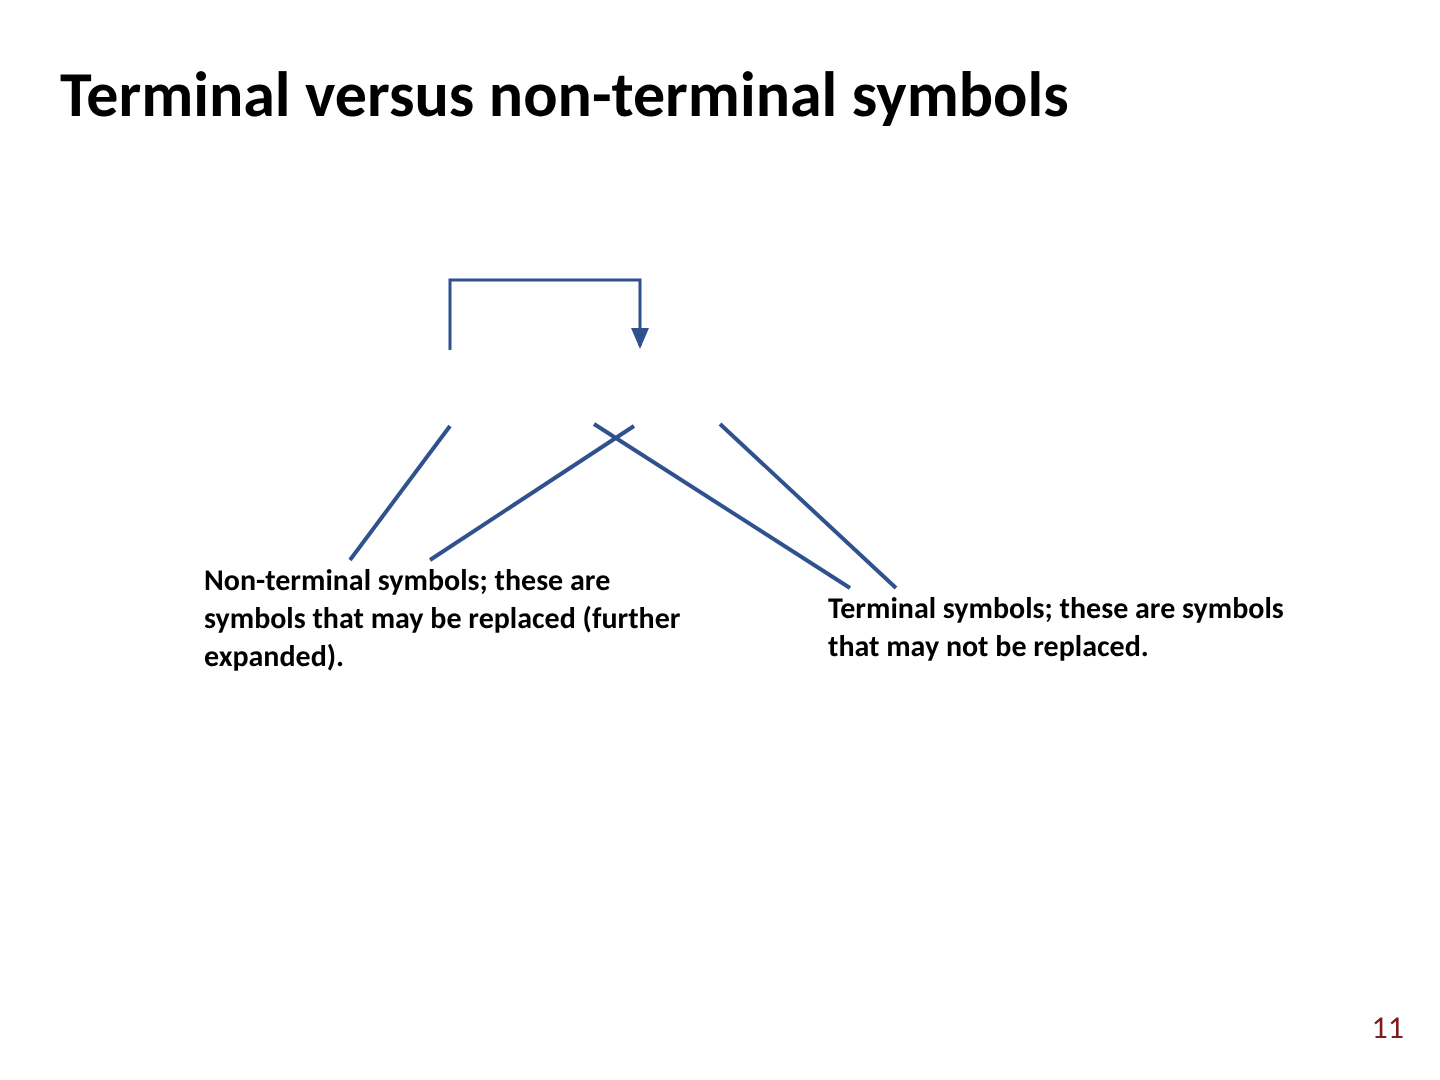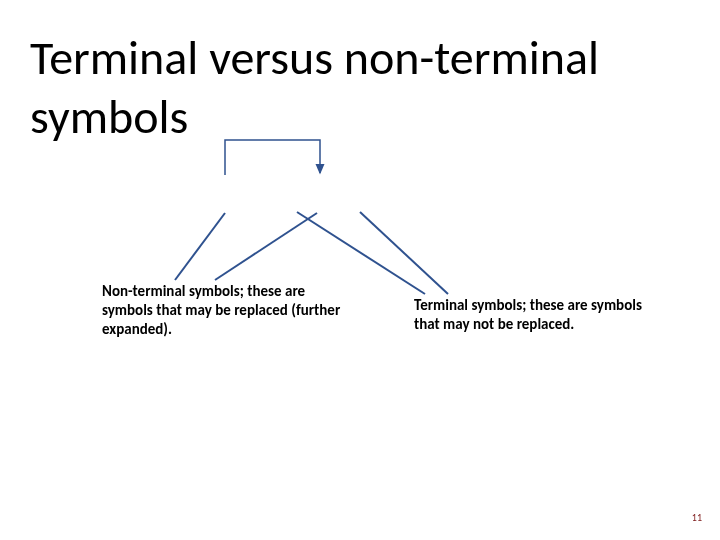--- a/index.html
+++ b/index.html
@@ -1,23 +1,23 @@
 <!DOCTYPE html>
 <html><head>
 <meta charset="utf-8">
 <style>
   html,body{margin:0;padding:0;width:720px;height:540px;background:#fff;font-family:"Calibri","Segoe UI",Arial,sans-serif;color:#000;}
   .slide{position:relative;width:720px;height:540px;}
-  .title{position:absolute;left:30px;top:28px;font-size:48px;font-weight:400;letter-spacing:0px;}
+  .title{position:absolute;left:30px;top:28px;font-size:32px;font-weight:700;letter-spacing:0px;}
   .rule{position:absolute;left:215px;top:176px;font-size:32px;font-family:"Calibri","Segoe UI",Arial,sans-serif;}
   .rule .tok{display:inline-block;}
   .ann{position:absolute;font-size:15px;line-height:1.25;font-weight:600;max-width:250px;}
   .ann.left{left:102px;top:282px;}
   .ann.right{left:414px;top:296px;}
-  .pagenum{position:absolute;right:18px;bottom:16px;font-size:10px;color:#7f1d1d;}
+  .pagenum{position:absolute;right:18px;bottom:16px;font-size:16px;color:#7f1d1d;}
   svg.overlay{position:absolute;left:0;top:0;pointer-events:none;}
 </style>
 </head>
 <body>
 
 <div class="slide">
 
   <div class="title">Terminal versus non-terminal symbols</div>
 
 

